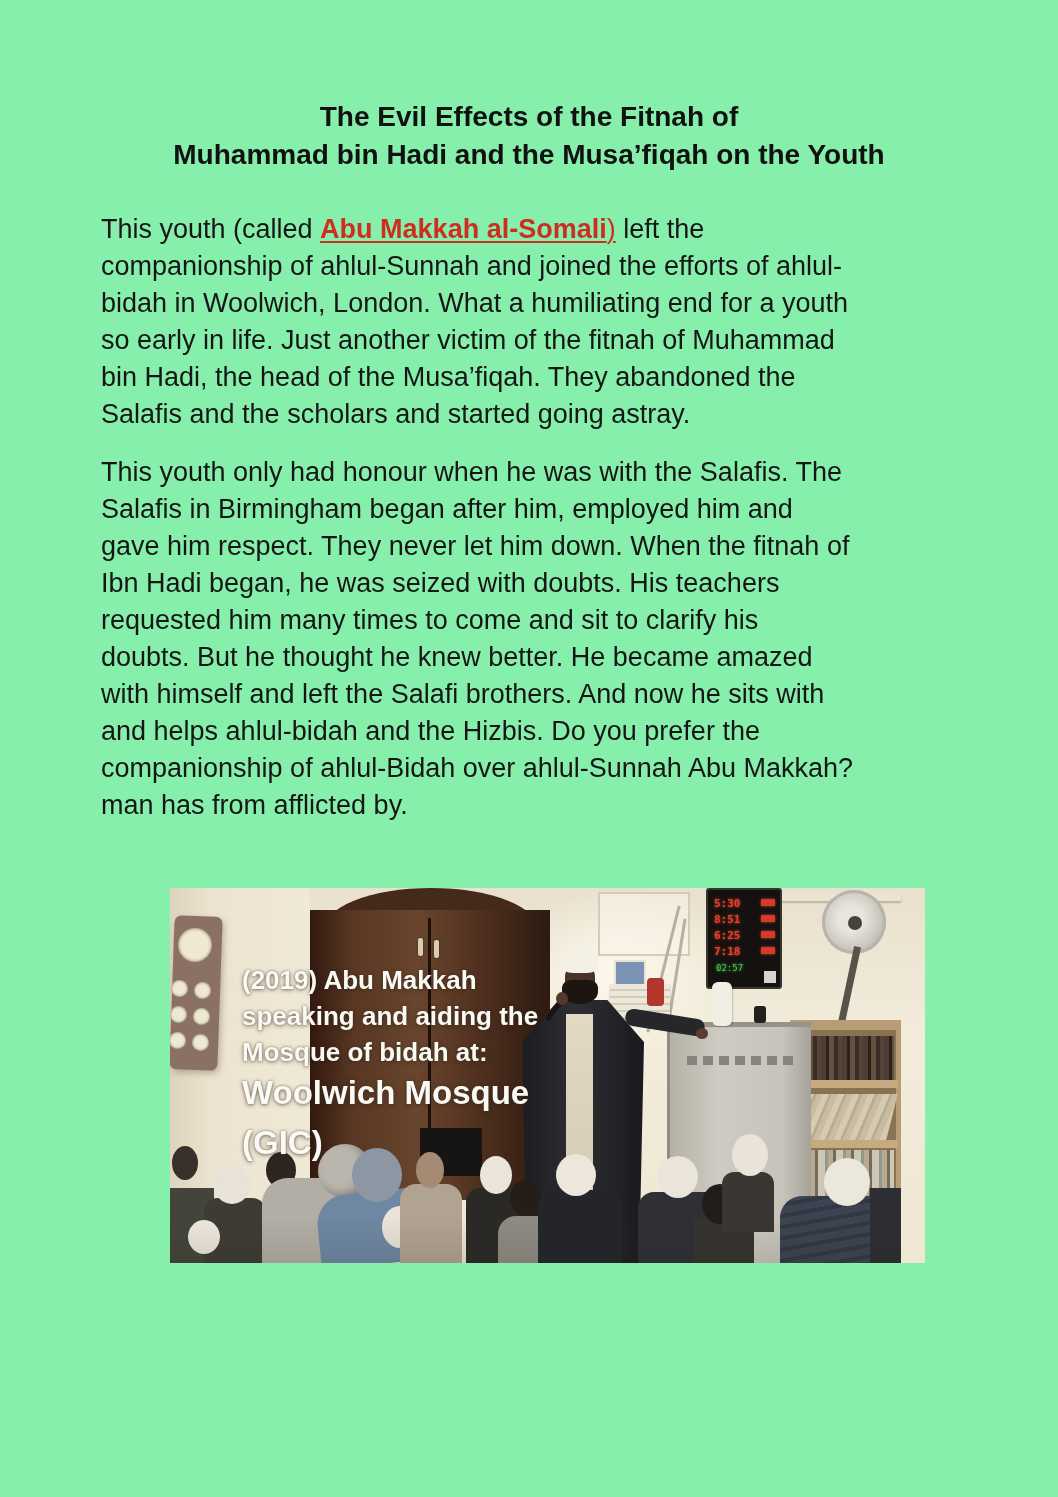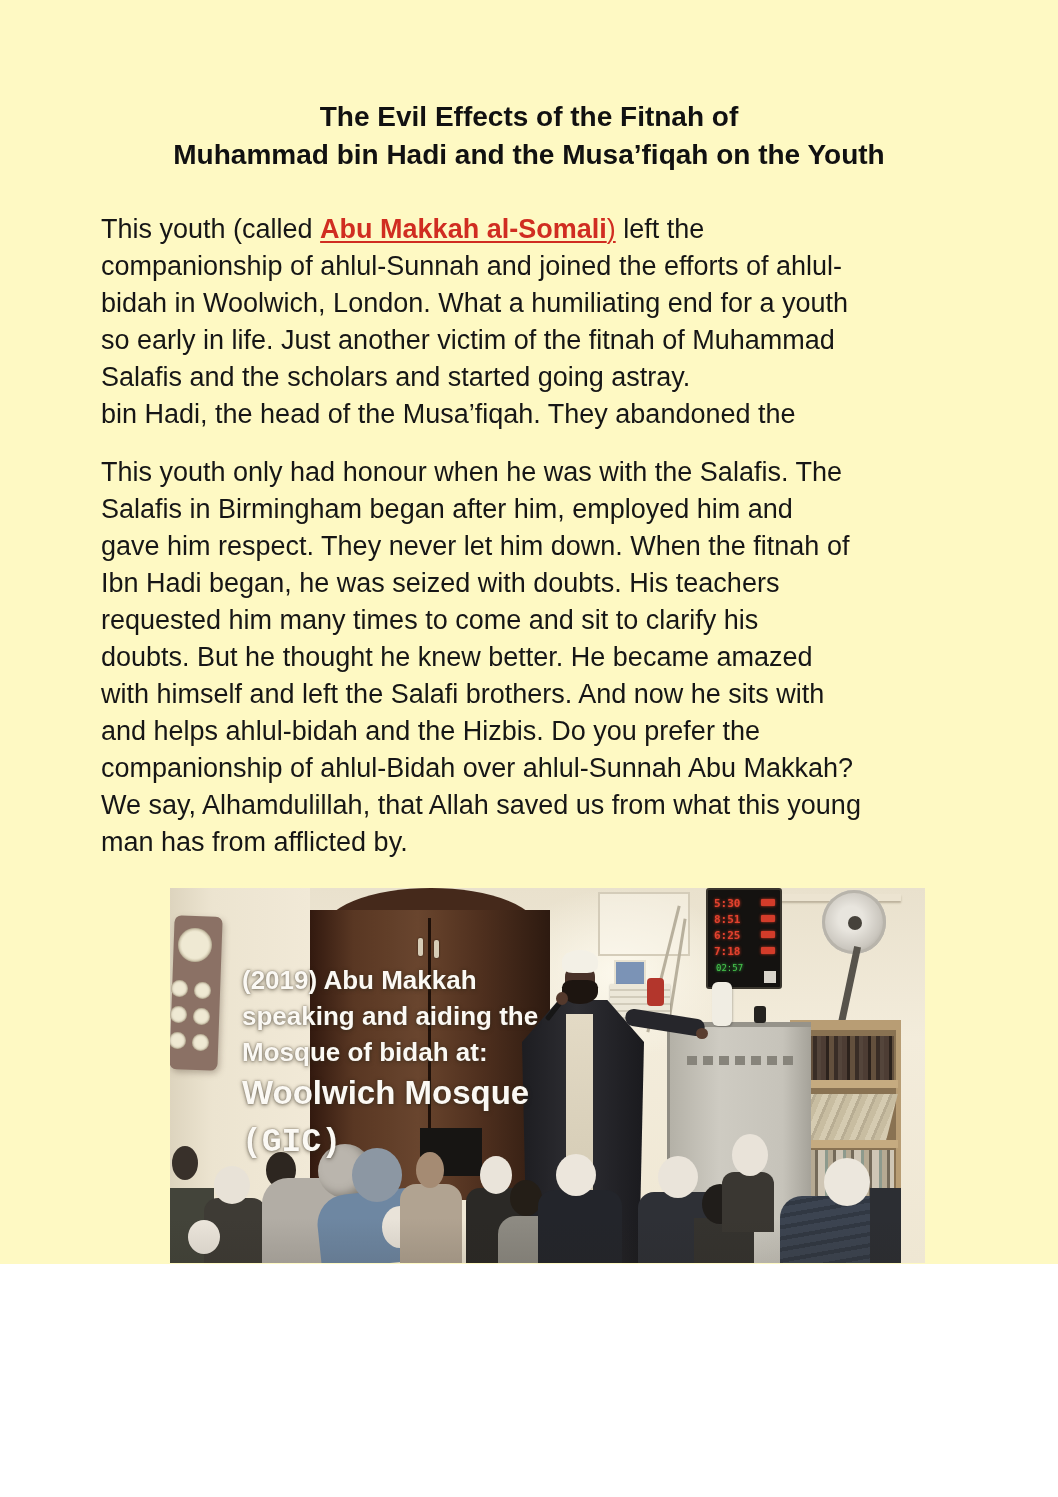--- a/index.html
+++ b/index.html
@@ -1,16 +1,16 @@
 <!DOCTYPE html>
 <html><head>
 <meta charset="utf-8">
 <style>
   html,body{margin:0;padding:0;background:#ffffff;}
-  .page{position:relative;width:1058px;height:1264px;background:#fef9c3;overflow:hidden;
+  .page{position:relative;width:1058px;height:1497px;background:#86efac;overflow:hidden;
         font-family:"Liberation Sans","DejaVu Sans",sans-serif;color:#161616;}
   .title{position:absolute;top:98px;left:0;width:1058px;margin:0;text-align:center;
          font-size:28px;line-height:38px;font-weight:bold;color:#111;}
   .title .tline{display:block;}
   .para{position:absolute;left:101px;width:870px;font-size:27px;line-height:37px;color:#161616;}
   .p1{top:211px;}
   .p2{top:454px;}
   .tl{white-space:pre-wrap;}
   .redlink{color:#d02d21;font-weight:bold;text-decoration:underline;text-decoration-thickness:2px;text-underline-offset:3px;margin-top:25px;}
   .redparen{color:#d02d21;text-decoration:underline;text-decoration-thickness:2px;text-underline-offset:3px;}
@@ -84,52 +84,51 @@
   .mic{left:381px;top:112px;width:5px;height:22px;background:#161616;transform:rotate(38deg);border-radius:2px;}
   .spkbox{left:250px;top:240px;width:62px;height:48px;background:#171513;}
   
   .h{border-radius:50%;}
   .vignette{left:0;top:330px;width:731px;height:45px;background:linear-gradient(180deg,rgba(40,35,25,0),rgba(40,35,25,.12));}
   
   .caption{position:absolute;left:72px;top:74px;color:#fbf9f4;font-weight:bold;
            text-shadow:0 1px 4px rgba(45,38,25,.6),0 0 2px rgba(70,58,42,.5);}
   .caption .cl{font-size:26px;line-height:36px;}
   .caption .cbig{font-size:33px;line-height:42px;margin-top:2px;}
-  .caption .cgic{margin-top:8px;font-family:Liberation Mono, monospace;}
+  .caption .cgic{margin-top:8px;}
 </style>
 </head>
 <body>
 
 <div class="page">
 
   <h1 class="title">
       <span class="tline">The Evil Effects of the Fitnah of</span>
       <span class="tline">Muhammad bin Hadi and the Musa’fiqah on the Youth</span>
     </h1>
 
   <div class="para p1">
     <div class="tl"><span>This youth (called </span><a class="redlink" href="#">Abu Makkah al-Somali</a><span class="redparen">)</span><span> left the</span></div>
     <div class="tl">companionship of ahlul-Sunnah and joined the efforts of ahlul-</div>
     <div class="tl">bidah in Woolwich, London. What a humiliating end for a youth</div>
     <div class="tl">so early in life. Just another victim of the fitnah of Muhammad</div>
+    <div class="tl">bin Hadi, the head of the Musa’fiqah. They abandoned the</div>
     <div class="tl">Salafis and the scholars and started going astray.</div>
-    <div class="tl">bin Hadi, the head of the Musa’fiqah. They abandoned the</div>
   </div>
 
   <div class="para p2">
     <div class="tl">This youth only had honour when he was with the Salafis. The</div>
     <div class="tl">Salafis in Birmingham began after him, employed him and</div>
     <div class="tl">gave him respect. They never let him down. When the fitnah of</div>
     <div class="tl">Ibn Hadi began, he was seized with doubts. His teachers</div>
     <div class="tl">requested him many times to come and sit to clarify his</div>
     <div class="tl">doubts. But he thought he knew better. He became amazed</div>
     <div class="tl">with himself and left the Salafi brothers. And now he sits with</div>
     <div class="tl">and helps ahlul-bidah and the Hizbis. Do you prefer the</div>
     <div class="tl">companionship of ahlul-Bidah over ahlul-Sunnah Abu Makkah?</div>
-    <div class="tl">We say, Alhamdulillah, that Allah saved us from what this young</div>
     <div class="tl">man has from afflicted by.</div>
   </div>
 
   <div class="photo" role="img" aria-label="(2019) Abu Makkah speaking with a microphone to a seated congregation at Woolwich Mosque (GIC); wooden wardrobe, clocks board, prayer timetable LED clock, wall fan, gray cabinet and bookshelf in the background">
     <div class="scene">
       <div class="wall"></div>
       <div class="wall-left-shade"></div>
       <div class="wall-bright"></div>
 
       <div class="clockboard"></div>

